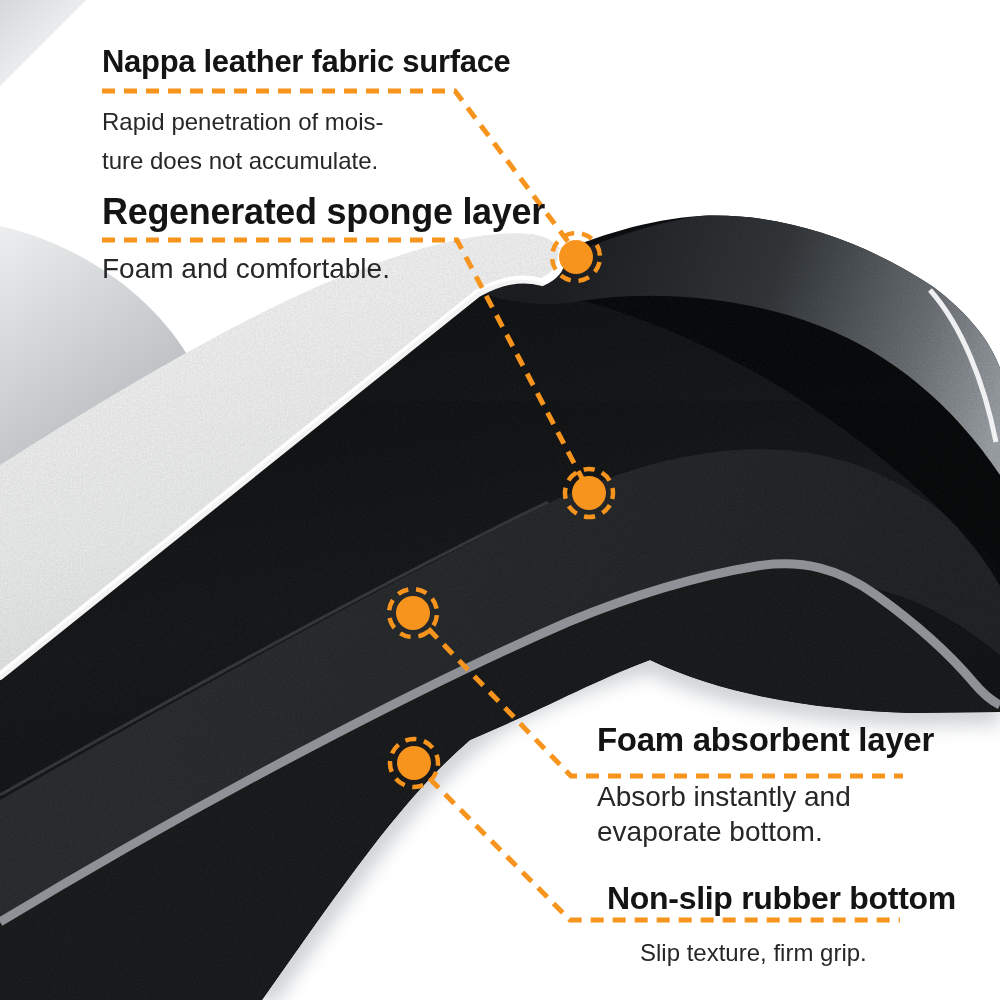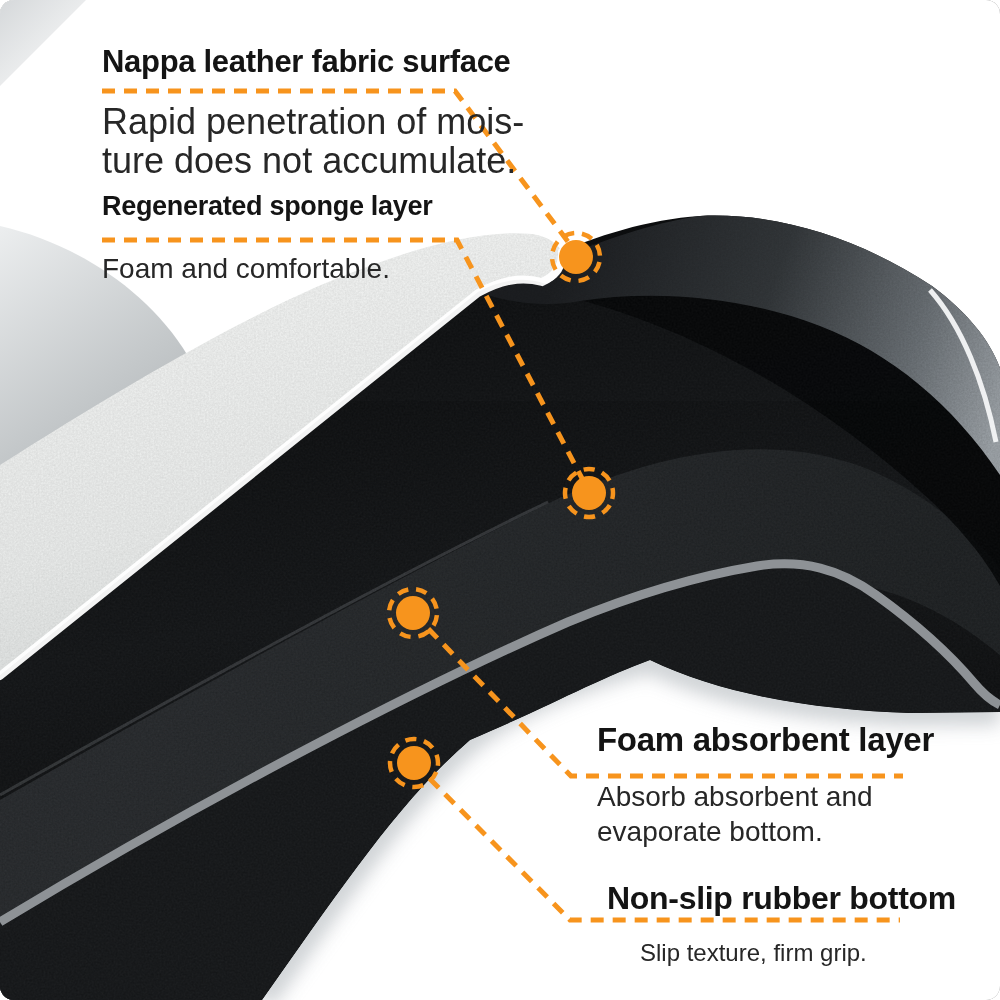--- a/index.html
+++ b/index.html
@@ -1,32 +1,31 @@
 <!DOCTYPE html>
 <html><head>
 <meta charset="utf-8">
 <style>
   html,body{margin:0;padding:0;background:#ffffff;}
   .stage{
     position:relative;width:1000px;height:1000px;overflow:hidden;
     background:#737373;
     font-family:"Liberation Sans","DejaVu Sans",sans-serif;
-    border-radius:14px;
   }
   .stage svg{position:absolute;left:0;top:0;}
   .callout-title{
     position:absolute;font-weight:700;color:#141414;letter-spacing:-0.3px;white-space:nowrap;
   }
   .callout-body{
     position:absolute;font-weight:400;color:#272727;white-space:nowrap;
   }
   .callout-body span{display:block;}
   #t1{left:102px;top:44px;font-size:31px;}
-  #b1{left:102px;top:102px;font-size:36px;line-height:39px;}
-  #t2{left:102px;top:191px;font-size:27px;}
+  #b1{left:102px;top:102px;font-size:24px;line-height:39px;}
+  #t2{left:102px;top:191px;font-size:36px;}
   #b2{left:102px;top:251px;font-size:28px;line-height:36px;}
   #t3{left:597px;top:721px;font-size:33px;}
   #b3{left:597px;top:779px;font-size:28px;line-height:35px;}
   #t4{left:607px;top:880px;font-size:32px;}
   #b4{left:640px;top:935px;font-size:24px;line-height:35px;}
 </style>
 </head>
 <body>
 
 <div class="stage">
@@ -174,21 +173,21 @@
     <span>ture does not accumulate.</span>
   </div>
 
   <div id="t2" class="callout-title">Regenerated sponge layer</div>
   <div id="b2" class="callout-body">
     <span>Foam and comfortable.</span>
   </div>
 
   <div id="t3" class="callout-title">Foam absorbent layer</div>
   <div id="b3" class="callout-body">
-    <span>Absorb absorbent and</span>
+    <span>Absorb instantly and</span>
     <span>evaporate bottom.</span>
   </div>
 
   <div id="t4" class="callout-title">Non-slip rubber bottom</div>
   <div id="b4" class="callout-body">
     <span>Slip texture, firm grip.</span>
   </div>
 
 </div>
 

